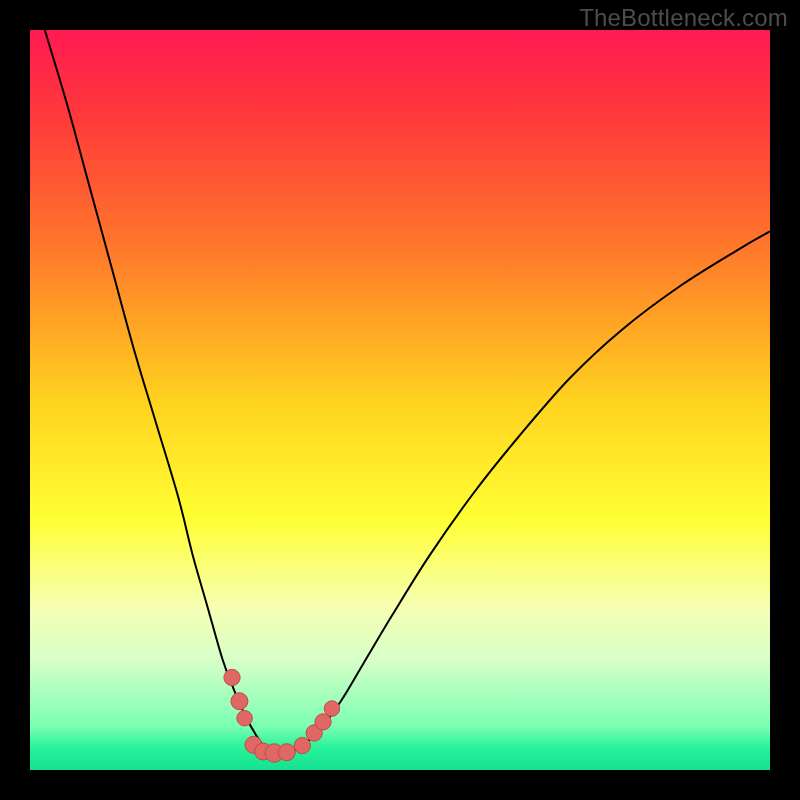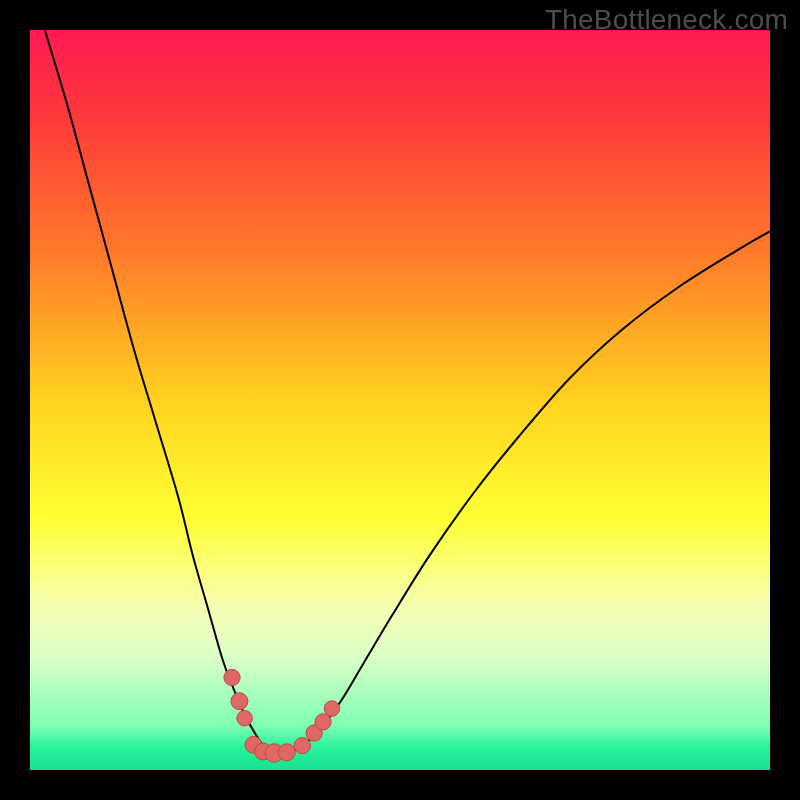--- a/index.html
+++ b/index.html
@@ -1,17 +1,17 @@
 <!DOCTYPE html>
 <html><head>
 <meta charset="utf-8">
 <style>
   html,body{margin:0;padding:0}
   body{width:800px;height:800px;background:#000;position:relative;font-family:Arial,Helvetica,sans-serif}
-  .watermark{position:absolute;top:4px;right:12px;color:#4d4d4d;font-size:28px;font-weight:400;letter-spacing:.2px}
+  .watermark{position:absolute;top:4px;right:12px;color:#4d4d4d;font-size:24px;font-weight:400;letter-spacing:.2px}
   .plot{position:absolute;left:30px;top:30px;width:740px;height:740px}
   .plot svg{display:block}
 </style>
 </head>
 <body>
 
 <div class="watermark">TheBottleneck.com</div>
 
 <div class="plot">
   <svg id="svg" width="740" height="740" viewBox="0 0 740 740">

